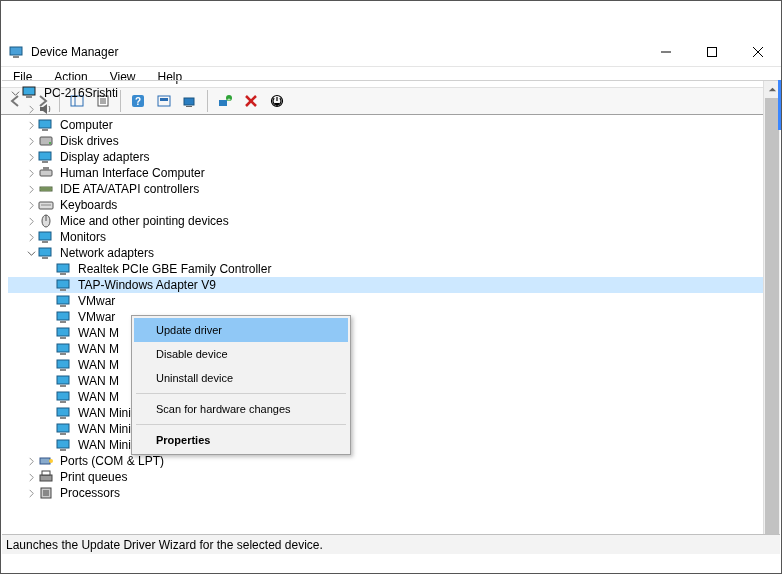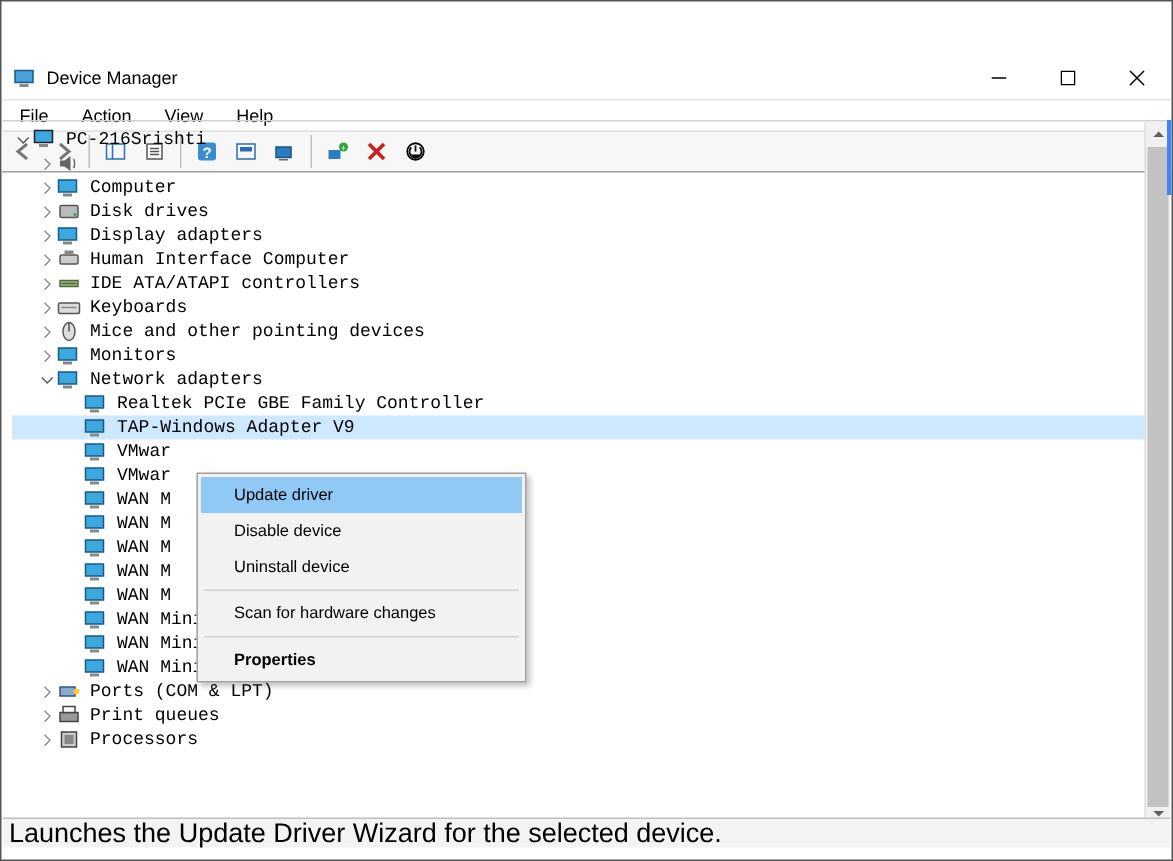--- a/index.html
+++ b/index.html
@@ -83,21 +83,21 @@
     width:14px; display:inline-flex; justify-content:center; align-items:center;
   }
   .chev svg{ width:9px;height:9px;}
   .dev-icon {
     width:16px; height:16px; margin-right:4px;
     display:inline-flex; align-items:center; justify-content:center;
   }
   .indent0 { padding-left: 0px;}
   .indent1 { padding-left: 16px;}
   .indent2 { padding-left: 34px;}
-  .label { padding-left:2px;font-family:Liberation Mono, monospace; }
+  .label { padding-left:2px; }
 
   .context-menu {
     position:absolute;
     left:130px; top:314px;
     width:220px;
     background:#f2f2f2;
     border:1px solid #a0a0a0;
     box-shadow:2px 2px 4px rgba(0,0,0,.25);
     padding:2px;
     z-index:10;
@@ -108,27 +108,27 @@
     align-items:center;
     padding:0 22px;
     font-size:11px;
   }
   .cm-item.hover { background:#90c8f6; }
   .cm-item.bold { font-weight:bold; }
   .cm-sep { height:1px; background:#d0d0d0; margin:3px 2px; }
 
   .statusbar {
     position:absolute;
-    left:1px; right:1px; bottom:8px;
+    left:1px; right:1px; bottom:19px;
     height:20px;
     border-top:1px solid #c0c0c0;
     display:flex; align-items:center;
     padding:0 4px;
     background:#f3f3f3;
-    font-size:18px;
+    font-size:12px;
   }
   
   .ic-monitor svg rect.scr{fill:#3ba9e0;stroke:#222;}
   .right-border-accent{
     position:absolute; right:0; top:79px; width:3px; height:50px; background:#3a86ff;
   }
 </style>
 </head>
 <body>
 

